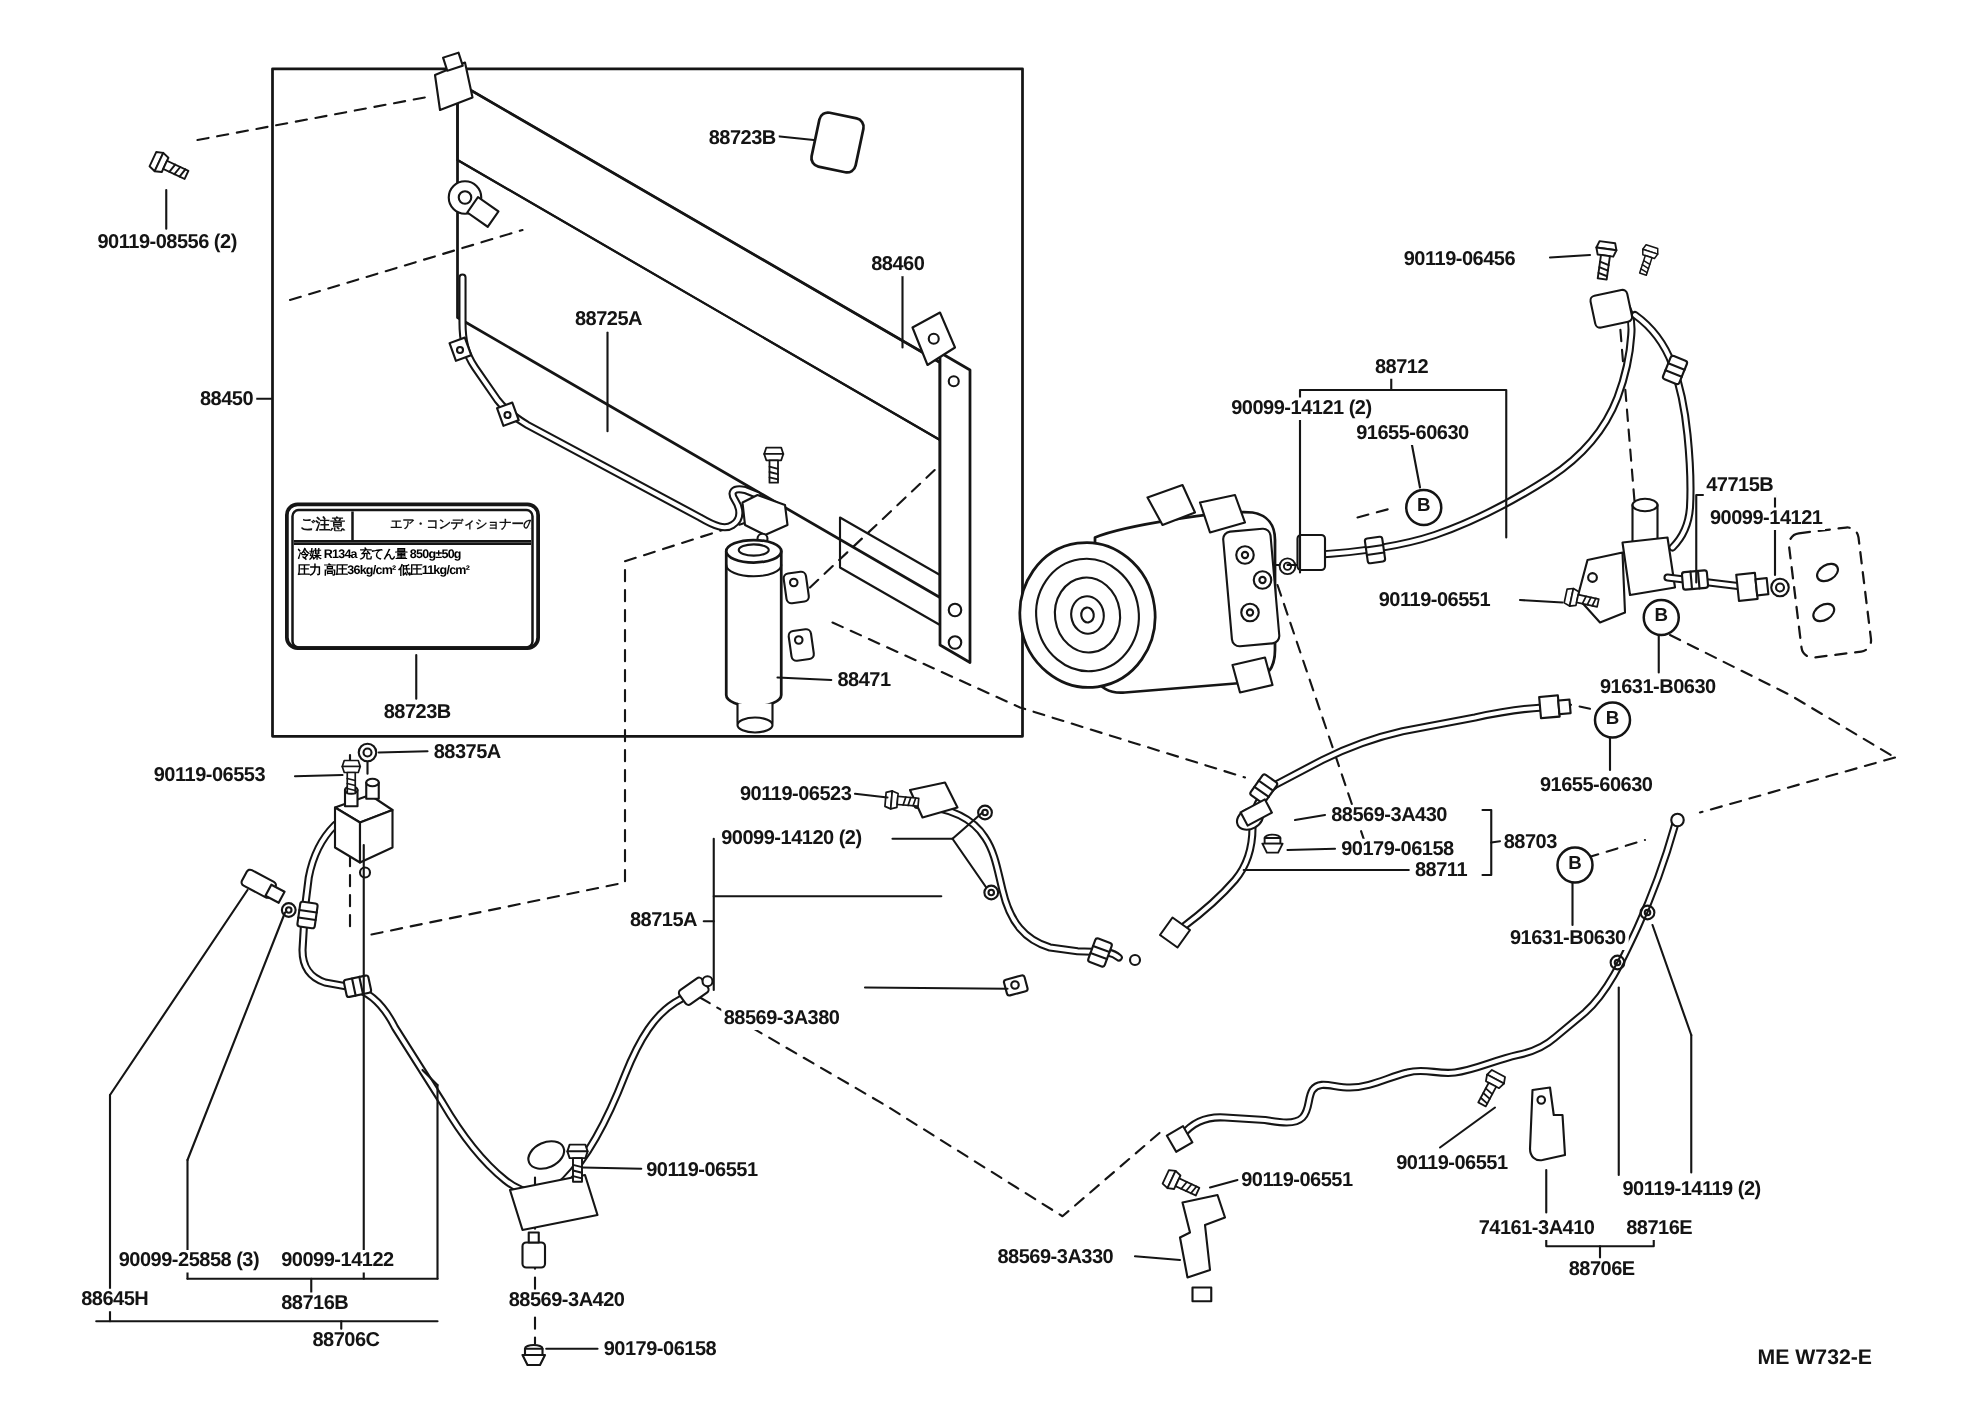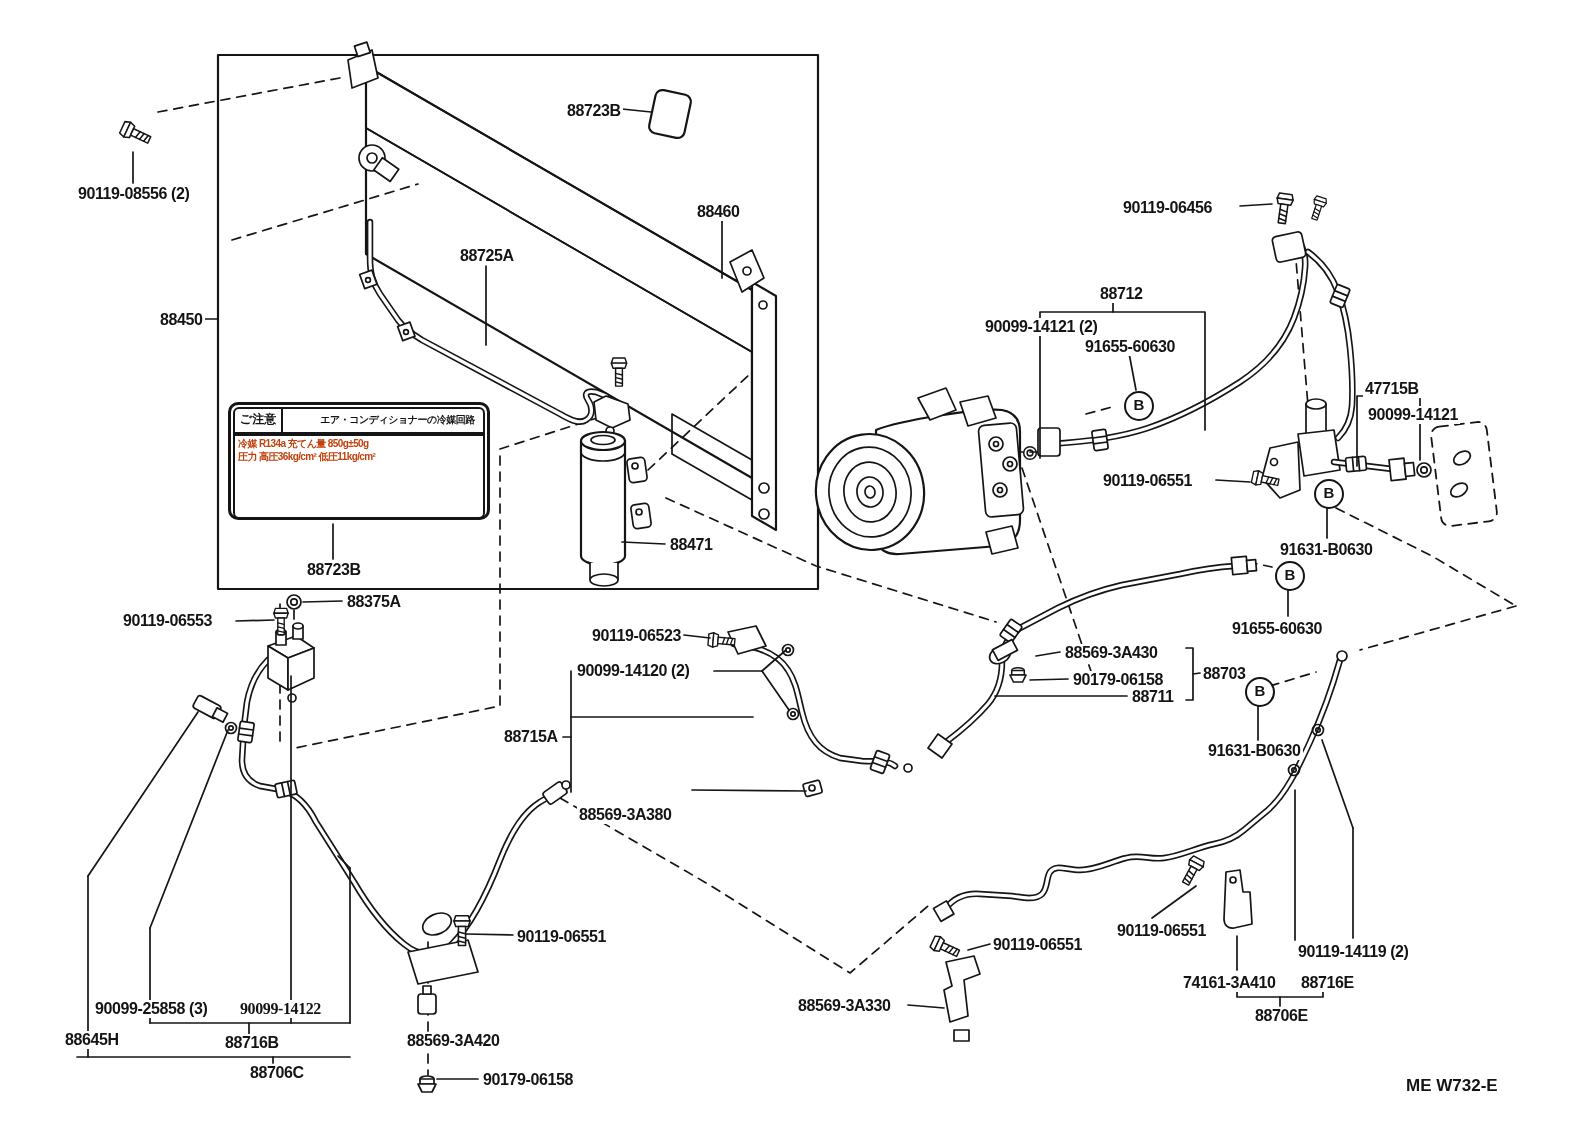--- a/index.html
+++ b/index.html
@@ -10,31 +10,31 @@
   .w2{stroke-width:2.2;}
   .thin{stroke-width:1.5;}
   .dash{stroke-dasharray:9 7;stroke-width:1.8;}
   .tube{stroke-width:6.5;}
   .core{stroke:#fff;stroke-width:3.2;}
   .fillw{fill:#fff;}
   .plabel{position:absolute;font:bold 16px/1.15 "Liberation Sans",sans-serif;
           letter-spacing:-0.4px;color:#141414;background:#fff;padding:0 2px;white-space:nowrap;}
   .bmark{position:absolute;width:26px;height:26px;border:2.5px solid #141414;border-radius:50%;
          background:#fff;font:bold 15px/23px "Liberation Sans",sans-serif;text-align:center;color:#141414;}
-  .plate{position:absolute;left:228px;top:402px;width:262px;height:118px;background:#fff;
+  .plate{position:absolute;left:228px;top:402px;width:204px;height:118px;background:#fff;
          border:3px solid #151515;border-radius:10px;padding:2px;box-sizing:border-box;}
   .plate-in{border:2px solid #151515;border-radius:6px;height:100%;display:flex;flex-direction:column;overflow:hidden;}
   .plate-r1{display:flex;border-bottom:2px solid #151515;height:23px;}
   .plate-caution{width:46px;border-right:2px solid #151515;font:bold 12px/21px "Liberation Sans",sans-serif;
                  text-align:center;color:#141414;}
   .plate-head{flex:1;font:bold 10px/21px "Liberation Sans",sans-serif;text-align:center;color:#141414;
               white-space:nowrap;overflow:hidden;letter-spacing:-0.5px;padding-left:29px;}
   .plate-code{flex:1;font:bold 37px/44px "Liberation Sans",sans-serif;text-align:center;color:#141414;
               letter-spacing:5px;}
-  .plate-spec{border-top:2px solid #151515;padding:1px 3px;color:#c2410c;}
+  .plate-spec{border-top:2px solid #151515;padding:1px 3px;color:#000000;}
   .plate-spec div{font:bold 10px/13px "Liberation Sans",sans-serif;white-space:nowrap;overflow:hidden;letter-spacing:-0.6px;}
   .footer{position:absolute;left:1406px;top:1076px;font:bold 17px "Liberation Sans",sans-serif;color:#141414;}
 </style>
 </head>
 <body>
 
 <div class="stage">
 
 <svg width="1584" height="1140" viewBox="0 0 1584 1140">
   <defs>
@@ -363,21 +363,21 @@
       <div class="plabel" style="left: 1363px; top: 380px;">47715B</div>
       <div class="plabel" style="left: 1366px; top: 406px;">90099-14121</div>
       <div class="plabel" style="left: 1278px; top: 541px;">91631-B0630</div>
       <div class="plabel" style="left: 1230px; top: 620px;">91655-60630</div>
       <div class="plabel" style="left: 1063px; top: 644px;">88569-3A430</div>
       <div class="plabel" style="left: 1071px; top: 671px;">90179-06158</div>
       <div class="plabel" style="left: 1130px; top: 688px;">88711</div>
       <div class="plabel" style="left: 1201px; top: 665px;">88703</div>
       <div class="plabel" style="left: 1206px; top: 742px;">91631-B0630</div>
       <div class="plabel" style="left: 93px; top: 1000px;">90099-25858 (3)</div>
-      <div class="plabel" style="left: 238px; top: 1000px; font-family: Liberation Serif, serif;">90099-14122</div>
+      <div class="plabel" style="left: 223px; top: 1000px;">90099-14122</div>
       <div class="plabel" style="left: 63px; top: 1031px;">88645H</div>
       <div class="plabel" style="left: 223px; top: 1034px;">88716B</div>
       <div class="plabel" style="left: 248px; top: 1064px;">88706C</div>
       <div class="plabel" style="left: 515px; top: 928px;">90119-06551</div>
       <div class="plabel" style="left: 405px; top: 1032px;">88569-3A420</div>
       <div class="plabel" style="left: 481px; top: 1071px;">90179-06158</div>
       <div class="plabel" style="left: 796px; top: 997px;">88569-3A330</div>
       <div class="plabel" style="left: 991px; top: 936px;">90119-06551</div>
       <div class="plabel" style="left: 1115px; top: 922px;">90119-06551</div>
       <div class="plabel" style="left: 1296px; top: 943px;">90119-14119 (2)</div>

